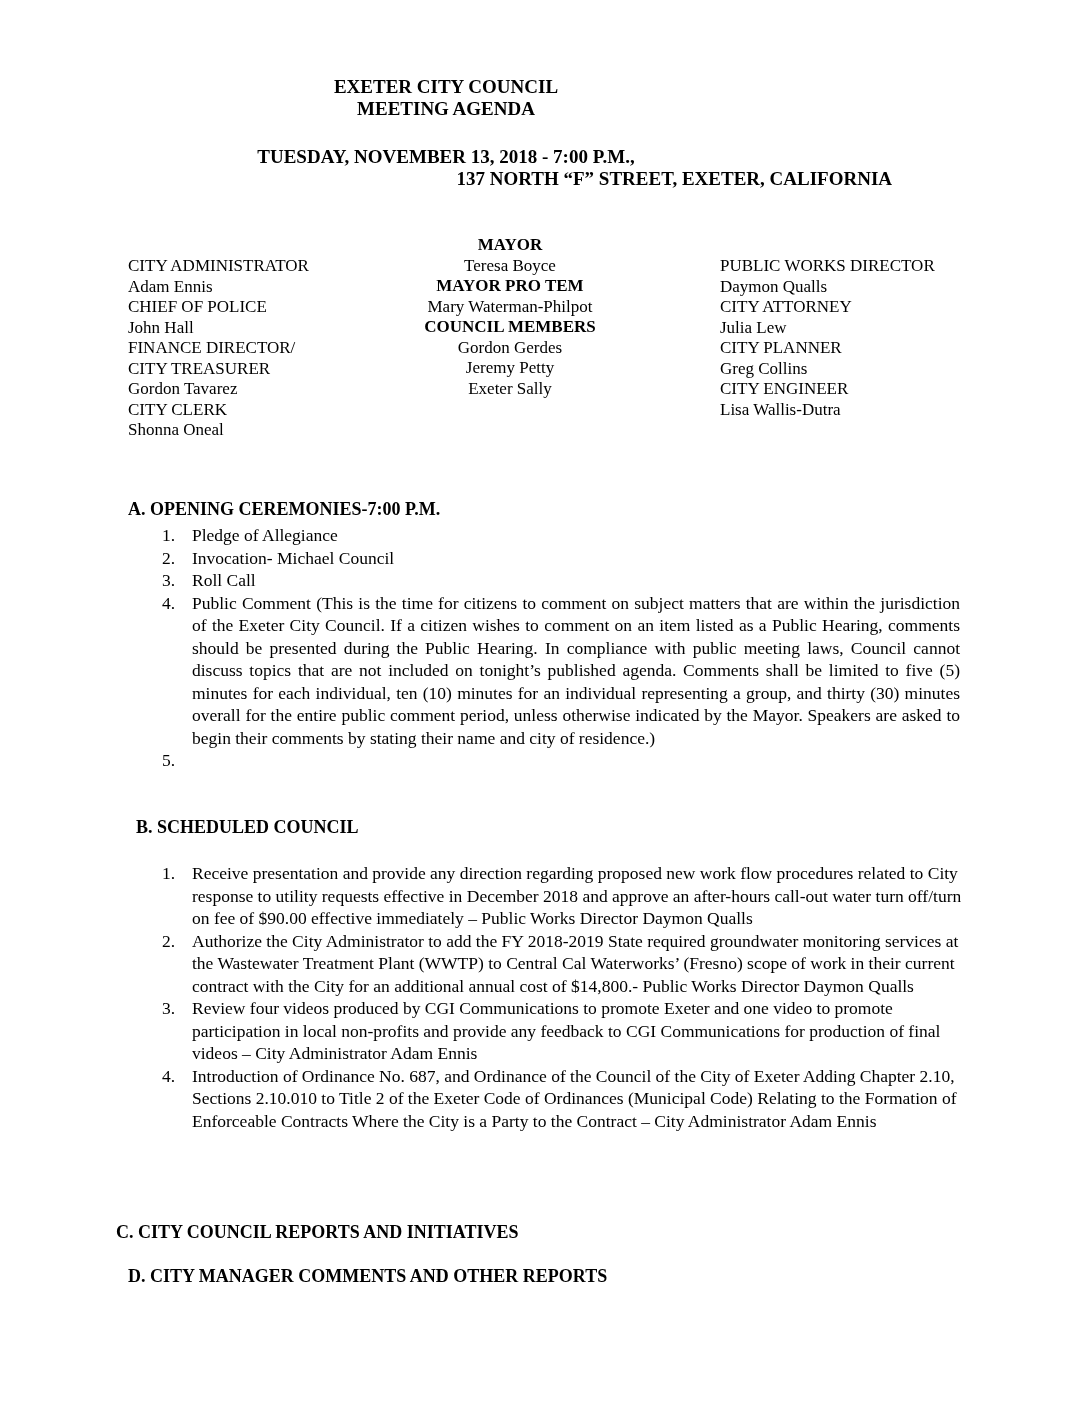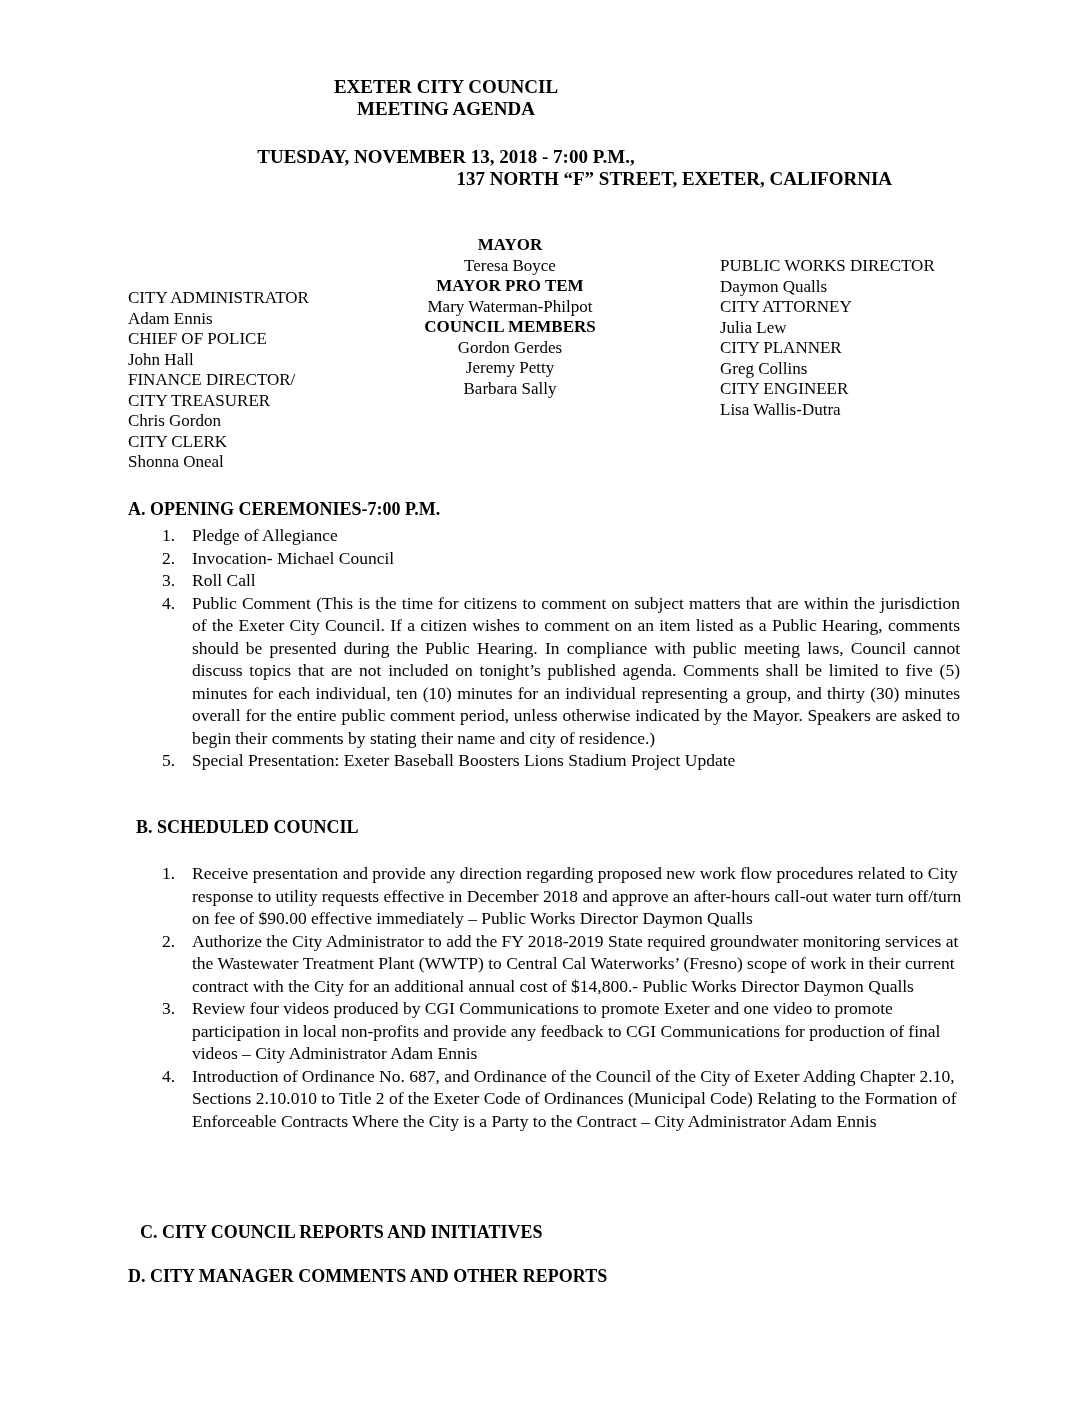--- a/index.html
+++ b/index.html
@@ -21,65 +21,65 @@
     .justify { text-align: justify; }
   </style>
 </head>
 <body>
 
 <div class="abs title center" style="top:76px;">EXETER CITY COUNCIL</div>
 <div class="abs title center" style="top:98px;">MEETING AGENDA</div>
 <div class="abs title center" style="top:146px;">TUESDAY, NOVEMBER 13, 2018 - 7:00 P.M.,</div>
 <div class="abs title center" style="top:168px;text-align:right;">137 NORTH “F” STREET, EXETER, CALIFORNIA</div>
 
-<div class="abs col" style="left:128px; top:256px;margin-top:32px;">
+<div class="abs col" style="left:128px; top:256px;">
   <div>CITY ADMINISTRATOR</div>
   <div>Adam Ennis</div>
   <div>CHIEF OF POLICE</div>
   <div>John Hall</div>
   <div>FINANCE DIRECTOR/</div>
   <div>CITY TREASURER</div>
-  <div>Chris Gordon</div>
+  <div>Gordon Tavarez</div>
   <div>CITY CLERK</div>
   <div>Shonna Oneal</div>
 </div>
 
 <div class="abs col center" style="left:390px; width:240px; top:235px;">
   <div class="bold">MAYOR</div>
   <div>Teresa Boyce</div>
   <div class="bold">MAYOR PRO TEM</div>
   <div>Mary Waterman-Philpot</div>
   <div class="bold">COUNCIL MEMBERS</div>
   <div>Gordon Gerdes</div>
   <div>Jeremy Petty</div>
-  <div>Barbara Sally</div>
+  <div>Exeter Sally</div>
 </div>
 
 <div class="abs col" style="left:704px; top:256px;margin-left:16px;">
   <div>PUBLIC WORKS DIRECTOR</div>
   <div>Daymon Qualls</div>
   <div>CITY ATTORNEY</div>
   <div>Julia Lew</div>
   <div>CITY PLANNER</div>
   <div>Greg Collins</div>
   <div>CITY ENGINEER</div>
   <div>Lisa Wallis-Dutra</div>
 </div>
 
 <div class="abs section-head" style="left:128px; top:484px;margin-top:15px;">A. OPENING CEREMONIES-7:00 P.M.</div>
 <ol class="abs items justify" style="left:162px; width:798px; top:524px;">
   <li><span class="num">1.</span><span>Pledge of Allegiance</span></li>
   <li><span class="num">2.</span><span>Invocation-  Michael Council</span></li>
   <li><span class="num">3.</span><span>Roll Call</span></li>
   <li><span class="num">4.</span><span>Public Comment (This is the time for citizens to comment on subject matters that are within the jurisdiction of the Exeter City Council.  If a citizen wishes to comment on an item listed as a Public Hearing, comments should be presented during the Public Hearing.  In compliance with public meeting laws, Council cannot discuss topics that are not included on tonight’s published agenda. Comments shall be limited to five (5) minutes for each individual, ten (10) minutes for an individual representing a group, and thirty (30) minutes overall for the entire public comment period, unless otherwise indicated by the Mayor.  Speakers are asked to begin their comments by stating their name and city of residence.)</span></li>
-  <li><span class="num">5.</span><span>Special Presentation:  Exeter Baseball Boosters Lions Stadium Project Update</span></li>
+  <li><span class="num">5.</span></li>
 </ol>
 
 <div class="abs section-head" style="left:136px; top:817px;">B.   SCHEDULED COUNCIL</div>
 <ol class="abs items" style="left:162px; width:800px; top:862px;">
   <li><span class="num">1.</span><span>Receive presentation and provide any direction regarding proposed new work flow procedures related to City response to utility requests effective in December 2018 and approve an after-hours call-out water turn off/turn on fee of $90.00 effective immediately – Public Works Director Daymon Qualls</span></li>
   <li><span class="num">2.</span><span>Authorize the City Administrator to add the FY 2018-2019 State required groundwater monitoring services at the Wastewater Treatment Plant (WWTP) to Central Cal Waterworks’ (Fresno) scope of work in their current contract with the City for an additional annual cost of $14,800.- Public Works Director Daymon Qualls</span></li>
   <li><span class="num">3.</span><span>Review four videos produced by CGI Communications to promote Exeter and one video to promote participation in local non-profits and provide any feedback to CGI Communications for production of final videos – City Administrator Adam Ennis</span></li>
   <li><span class="num">4.</span><span>Introduction of Ordinance No. 687, and Ordinance of the Council of the City of Exeter Adding Chapter 2.10, Sections 2.10.010 to Title 2 of the Exeter Code of Ordinances (Municipal Code) Relating to the Formation of Enforceable Contracts Where the City is a Party to the Contract – City Administrator Adam Ennis</span></li>
 </ol>
 
-<div class="abs section-head" style="left:140px; top:1222px;">C.   CITY COUNCIL REPORTS AND INITIATIVES</div>
+<div class="abs section-head" style="left:116px; top:1222px;">C.   CITY COUNCIL REPORTS AND INITIATIVES</div>
 <div class="abs section-head" style="left:128px; top:1266px;">D.   CITY MANAGER COMMENTS AND OTHER REPORTS</div>
 
 </body></html>

